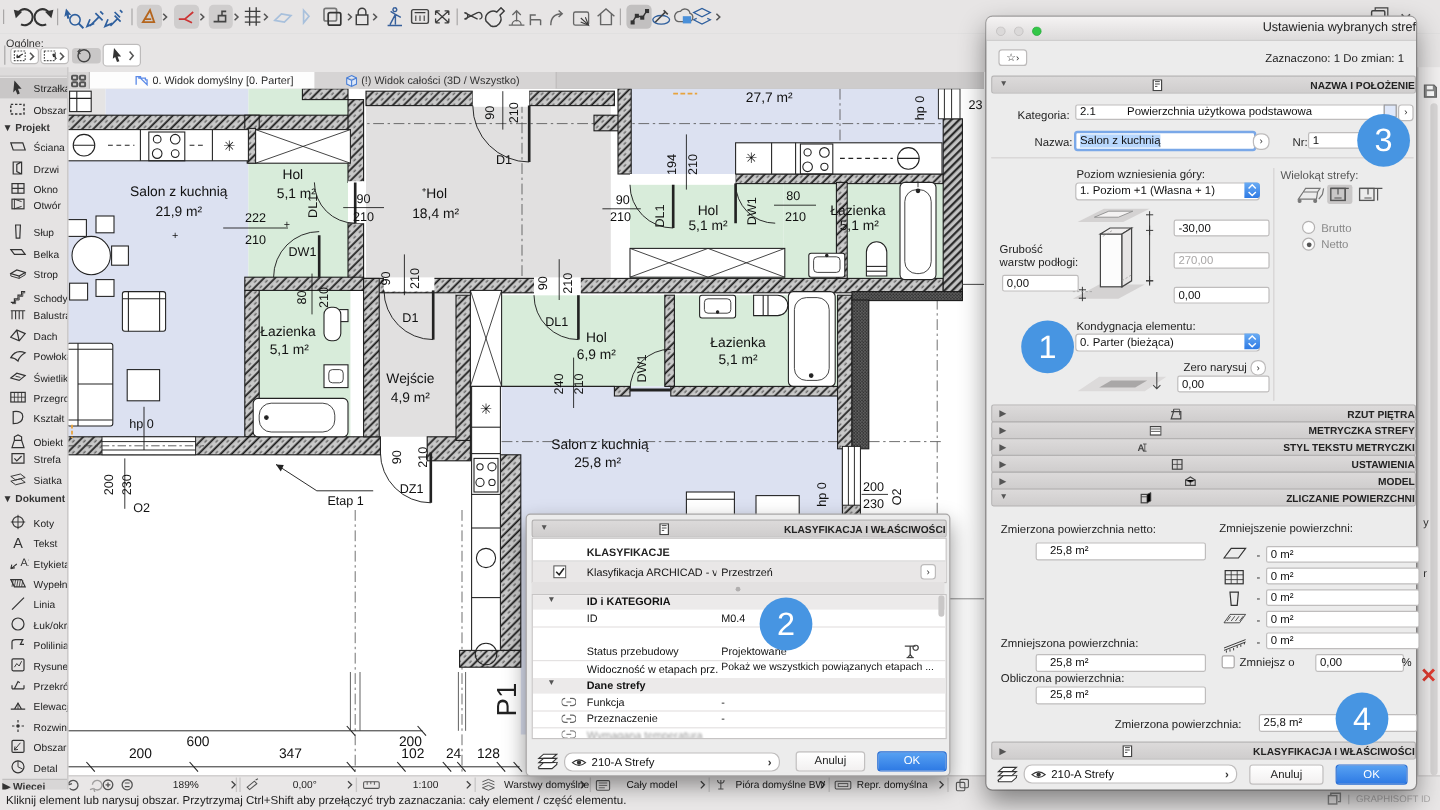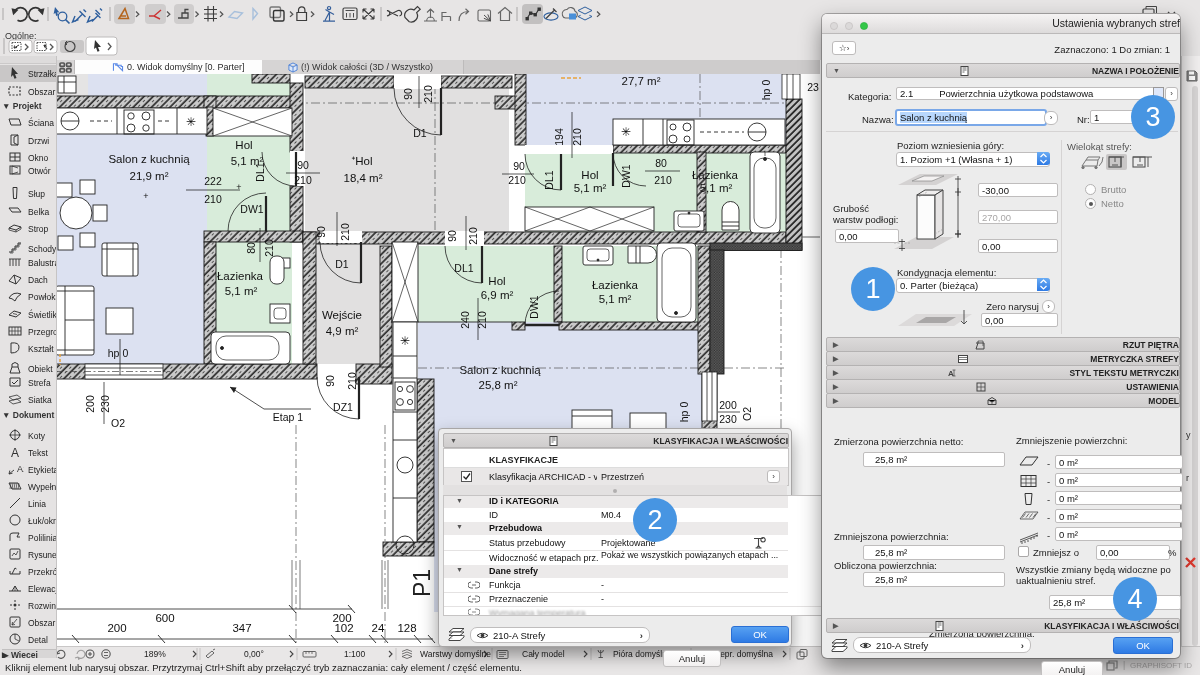--- a/index.html
+++ b/index.html
@@ -24,21 +24,21 @@
 .fld{position:absolute;background:#fff;border:1px solid #bfbdbd;border-radius:2px;font-size:9.5px;color:#111;padding:0 3px;display:flex;align-items:center;}
 .lbl{position:absolute;font-size:9.5px;color:#222;white-space:nowrap;}
 .hdrbar{position:absolute;left:4px;width:352px;height:13px;background:linear-gradient(#dcdada,#cfcdcd);border:1px solid #b4b2b2;border-radius:2px;display:flex;align-items:center;font-size:8.5px;font-weight:bold;color:#222;justify-content:space-between;}
 .circ{position:absolute;width:44px;height:44px;border-radius:50%;background:#4795e2;color:#fff;font-size:27px;display:flex;align-items:center;justify-content:center;z-index:60;}
 
 #dlg{left:822px;top:14px;width:358px;height:644px;background:#ececec;border-radius:5px;box-shadow:0 10px 22px rgba(0,0,0,.45),0 0 0 1px #a9a7a7;z-index:40;}
 #dlgtitle{position:absolute;left:0;top:0;width:100%;height:19px;background:linear-gradient(#f5f3f3,#dddbdb);border-bottom:1px solid #bbb9b9;border-radius:5px 5px 0 0;text-align:right;font-size:10.5px;color:#222;line-height:19px;}
 
 #pal{left:438px;top:428px;width:352px;height:217px;background:#ececec;border:1px solid #a8a6a6;border-radius:4px;box-shadow:0 8px 18px rgba(0,0,0,.4);z-index:30;}
 .btn{position:absolute;height:15px;border-radius:3px;font-size:9.5px;display:flex;align-items:center;justify-content:center;}
-.btnw{background:linear-gradient(#fff,#f2f0f0);border:1px solid #c2c0c0;color:#222;margin-top:24px;}
+.btnw{background:linear-gradient(#fff,#f2f0f0);border:1px solid #c2c0c0;color:#222;}
 .btnb{background:linear-gradient(#57a1f2,#2e7ae4);border:1px solid #2a6fd4;color:#fff;}
 </style></head>
 <body>
 <div class="abs" id="tb1">
 <svg width="1200" height="28" viewBox="0 0 1200 28">
 <g fill="none" stroke="#a9a7a7" stroke-width="1">
         <line x1="3" y1="8" x2="3" y2="20"></line>
         <line x1="48" y1="7" x2="48" y2="21"></line>
         <line x1="110" y1="7" x2="110" y2="21"></line>
         <line x1="381" y1="7" x2="381" y2="21"></line>
@@ -795,32 +795,28 @@
           <path d="M2.5,5.5 l2.5,2.5 l4,-5.5" fill="none" stroke="#222" stroke-width="1.3"></path>
         </svg>
 <span style="position:absolute;left:45px;top:4px;font-size:9px;color:#111;width:108px;overflow:hidden;white-space:nowrap;">Klasyfikacja ARCHICAD - v...</span>
 <span style="position:absolute;left:157px;top:4px;font-size:9px;color:#111;">Przestrzeń</span>
 <div style="position:absolute;right:8px;top:2px;width:11px;height:11px;background:#fff;border:1px solid #bdbbbb;border-radius:3px;font-size:8px;color:#333;text-align:center;line-height:11px;">›</div>
 </div>
 </div>
 <div style="position:absolute;left:4px;top:56px;width:344px;height:10px;background:#e3e1e1;">
       <div style="position:absolute;left:170px;top:4px;width:4px;height:4px;border-radius:50%;background:#b1afaf;"></div>
     </div>
-<div style="position:absolute;left:4px;top:66px;width:344px;height:119px;background:#fff;border:1px solid #c6c4c4;overflow:hidden;font-size:9px;color:#111;padding-left:48px;">
+<div style="position:absolute;left:4px;top:66px;width:344px;height:119px;background:#fff;border:1px solid #c6c4c4;overflow:hidden;font-size:9px;color:#111;">
 <div style="position:absolute;left:0;top:0;width:344px;height:12px;background:#eceaea;">
         <span style="position:absolute;left:12px;top:1px;color:#555;font-size:7px">▼</span>
         <b style="position:absolute;left:45px;top:0px;">ID i KATEGORIA</b>
       </div>
 <div style="position:absolute;left:0;top:12px;width:344px;height:14px;border-bottom:1px solid #e4e2e2;">
         <span style="position:absolute;left:45px;top:2px;">ID</span>
         <span style="position:absolute;left:157px;top:2px;">M0.4</span>
-      </div>
-<div style="position:absolute;left:0;top:26px;width:344px;height:13px;background:#eceaea;">
-        <span style="position:absolute;left:12px;top:1px;color:#555;font-size:7px">▼</span>
-        <b style="position:absolute;left:45px;top:1px;">Przebudowa</b>
       </div>
 <div style="position:absolute;left:0;top:39px;width:344px;height:15px;border-bottom:1px solid #e4e2e2;">
         <span style="position:absolute;left:45px;top:3px;">Status przebudowy</span>
         <span style="position:absolute;left:157px;top:3px;">Projektowane</span>
 <svg style="position:absolute;left:308px;top:2px" width="15" height="12" viewBox="0 0 15 12">
           <path d="M2,1.5 l9,0 m-4.5,0 l0,7 m-3,2.5 l6,0 m-3,-2.5 l-2,2.5 m2,-2.5 l2,2.5 M11,5 a2.2,2.2 0 1 1 0.1,0" fill="none" stroke="#444" stroke-width="1.1"></path>
         </svg>
       </div>
 <div style="position:absolute;left:0;top:54px;width:344px;height:15px;border-bottom:1px solid #e4e2e2;">
         <span style="position:absolute;left:45px;top:3px;width:110px;overflow:hidden;white-space:nowrap;">Widoczność w etapach prz...</span>
@@ -966,20 +962,24 @@
         <path d="M6,2 l0,6 m-1.5,0 l3,0 m-3,-6 l3,0" stroke="#444" stroke-width=".7"></path>
       </svg>STYL TEKSTU METRYCZKI</div>
 <div class="hdrbar" style="top:365px;"><span style="color:#555;margin:0 4px 0 6px;font-size:7px">▶</span><svg width="10" height="10" viewBox="0 0 10 10" style="margin-right:6px">
         <rect x="1" y="1" width="8" height="8" fill="none" stroke="#444"></rect>
         <path d="M1,5 l8,0 M5,1 l0,8" stroke="#444" stroke-width=".7"></path>
       </svg>USTAWIENIA</div>
 <div class="hdrbar" style="top:379px;"><span style="color:#555;margin:0 4px 0 6px;font-size:7px">▶</span><svg width="10" height="10" viewBox="0 0 10 10" style="margin-right:6px">
         <path d="M1,4 l4,-2.5 l4,2.5 l0,4.5 l-8,0 z" fill="none" stroke="#444"></path>
         <path d="M1,4 l4,2 l4,-2 M5,6 l0,2.5" stroke="#444" stroke-width=".7"></path>
       </svg>MODEL</div>
+<div class="hdrbar" style="top:393px;"><span style="color:#555;margin:0 4px 0 6px;font-size:7px">▼</span><svg width="10" height="10" viewBox="0 0 10 10" style="margin-right:6px">
+        <rect x="1" y="2" width="5" height="7" fill="none" stroke="#444"></rect>
+        <path d="M6,2 l3,-1.5 l0,7 l-3,1.5 m-5,-5 l5,0" stroke="#444" stroke-width=".7"></path>
+      </svg>ZLICZANIE POWIERZCHNI</div>
 <div class="lbl" style="left:12px;top:422px;">Zmierzona powierzchnia netto:</div>
 <div class="fld" style="left:41px;top:438px;width:134px;height:13px;">
       <span style="margin-left:8px">25,8 m²</span>
     </div>
 <div class="lbl" style="left:194px;top:421px;">Zmniejszenie powierzchni:</div>
 <div class="lbl" style="left:225px;top:444px;">-</div>
     <div class="fld" style="left:233px;top:441px;width:120px;height:12px;">0 m²</div>
 <div class="lbl" style="left:225px;top:462px;">-</div>
     <div class="fld" style="left:233px;top:459px;width:120px;height:12px;">0 m²</div>
 <div class="lbl" style="left:225px;top:480px;">-</div>
@@ -1003,22 +1003,21 @@
       <span style="margin-left:8px">25,8 m²</span>
     </div>
 <div style="position:absolute;left:196px;top:532px;width:9px;height:9px;background:#fff;border:1px solid #aaa8a8;border-radius:2px;"></div>
 <div class="lbl" style="left:211px;top:533px;">Zmniejsz o</div>
 <div class="fld" style="left:274px;top:531px;width:66px;height:13px;">0,00</div>
 <div class="lbl" style="left:346px;top:533px;">%</div>
 <div class="lbl" style="left:12px;top:546px;">Obliczona powierzchnia:</div>
 <div class="fld" style="left:41px;top:558px;width:134px;height:13px;">
       <span style="margin-left:8px">25,8 m²</span>
     </div>
-<div class="lbl" style="left:194px;top:550px;">Wszystkie zmiany będą widoczne po<br>uaktualnieniu stref.</div>
-<div class="lbl" style="left:107px;top:585px;margin-top:29px;">Zmierzona powierzchnia:</div>
+<div class="lbl" style="left:107px;top:585px;">Zmierzona powierzchnia:</div>
 <div class="fld" style="left:227px;top:581px;width:124px;height:13px;">25,8 m²</div>
 <div class="hdrbar" style="top:604px;"><span style="color:#555;margin:0 4px 0 6px;font-size:7px">▶</span><svg width="9" height="10" viewBox="0 0 9 10" style="margin-right:7px">
         <rect x="1" y="0.5" width="7" height="9" fill="#fff" stroke="#444"></rect>
         <path d="M2.5,2 l4,0 m-4,2 l4,0 m-4,2 l2,0" stroke="#444" stroke-width=".8"></path>
       </svg>KLASYFIKACJA I WŁAŚCIWOŚCI</div>
 <svg style="position:absolute;left:7px;top:623px" width="20" height="16" viewBox="0 0 20 16">
       <g fill="#fff" stroke="#333" stroke-width=".9">
         <path d="M3,6 l4,-3.5 l11,0 l-4,3.5 z"></path>
         <path d="M3,9.5 l4,-3.5 l11,0 l-4,3.5 z"></path>
         <path d="M3,13 l4,-3.5 l11,0 l-4,3.5 z"></path>

